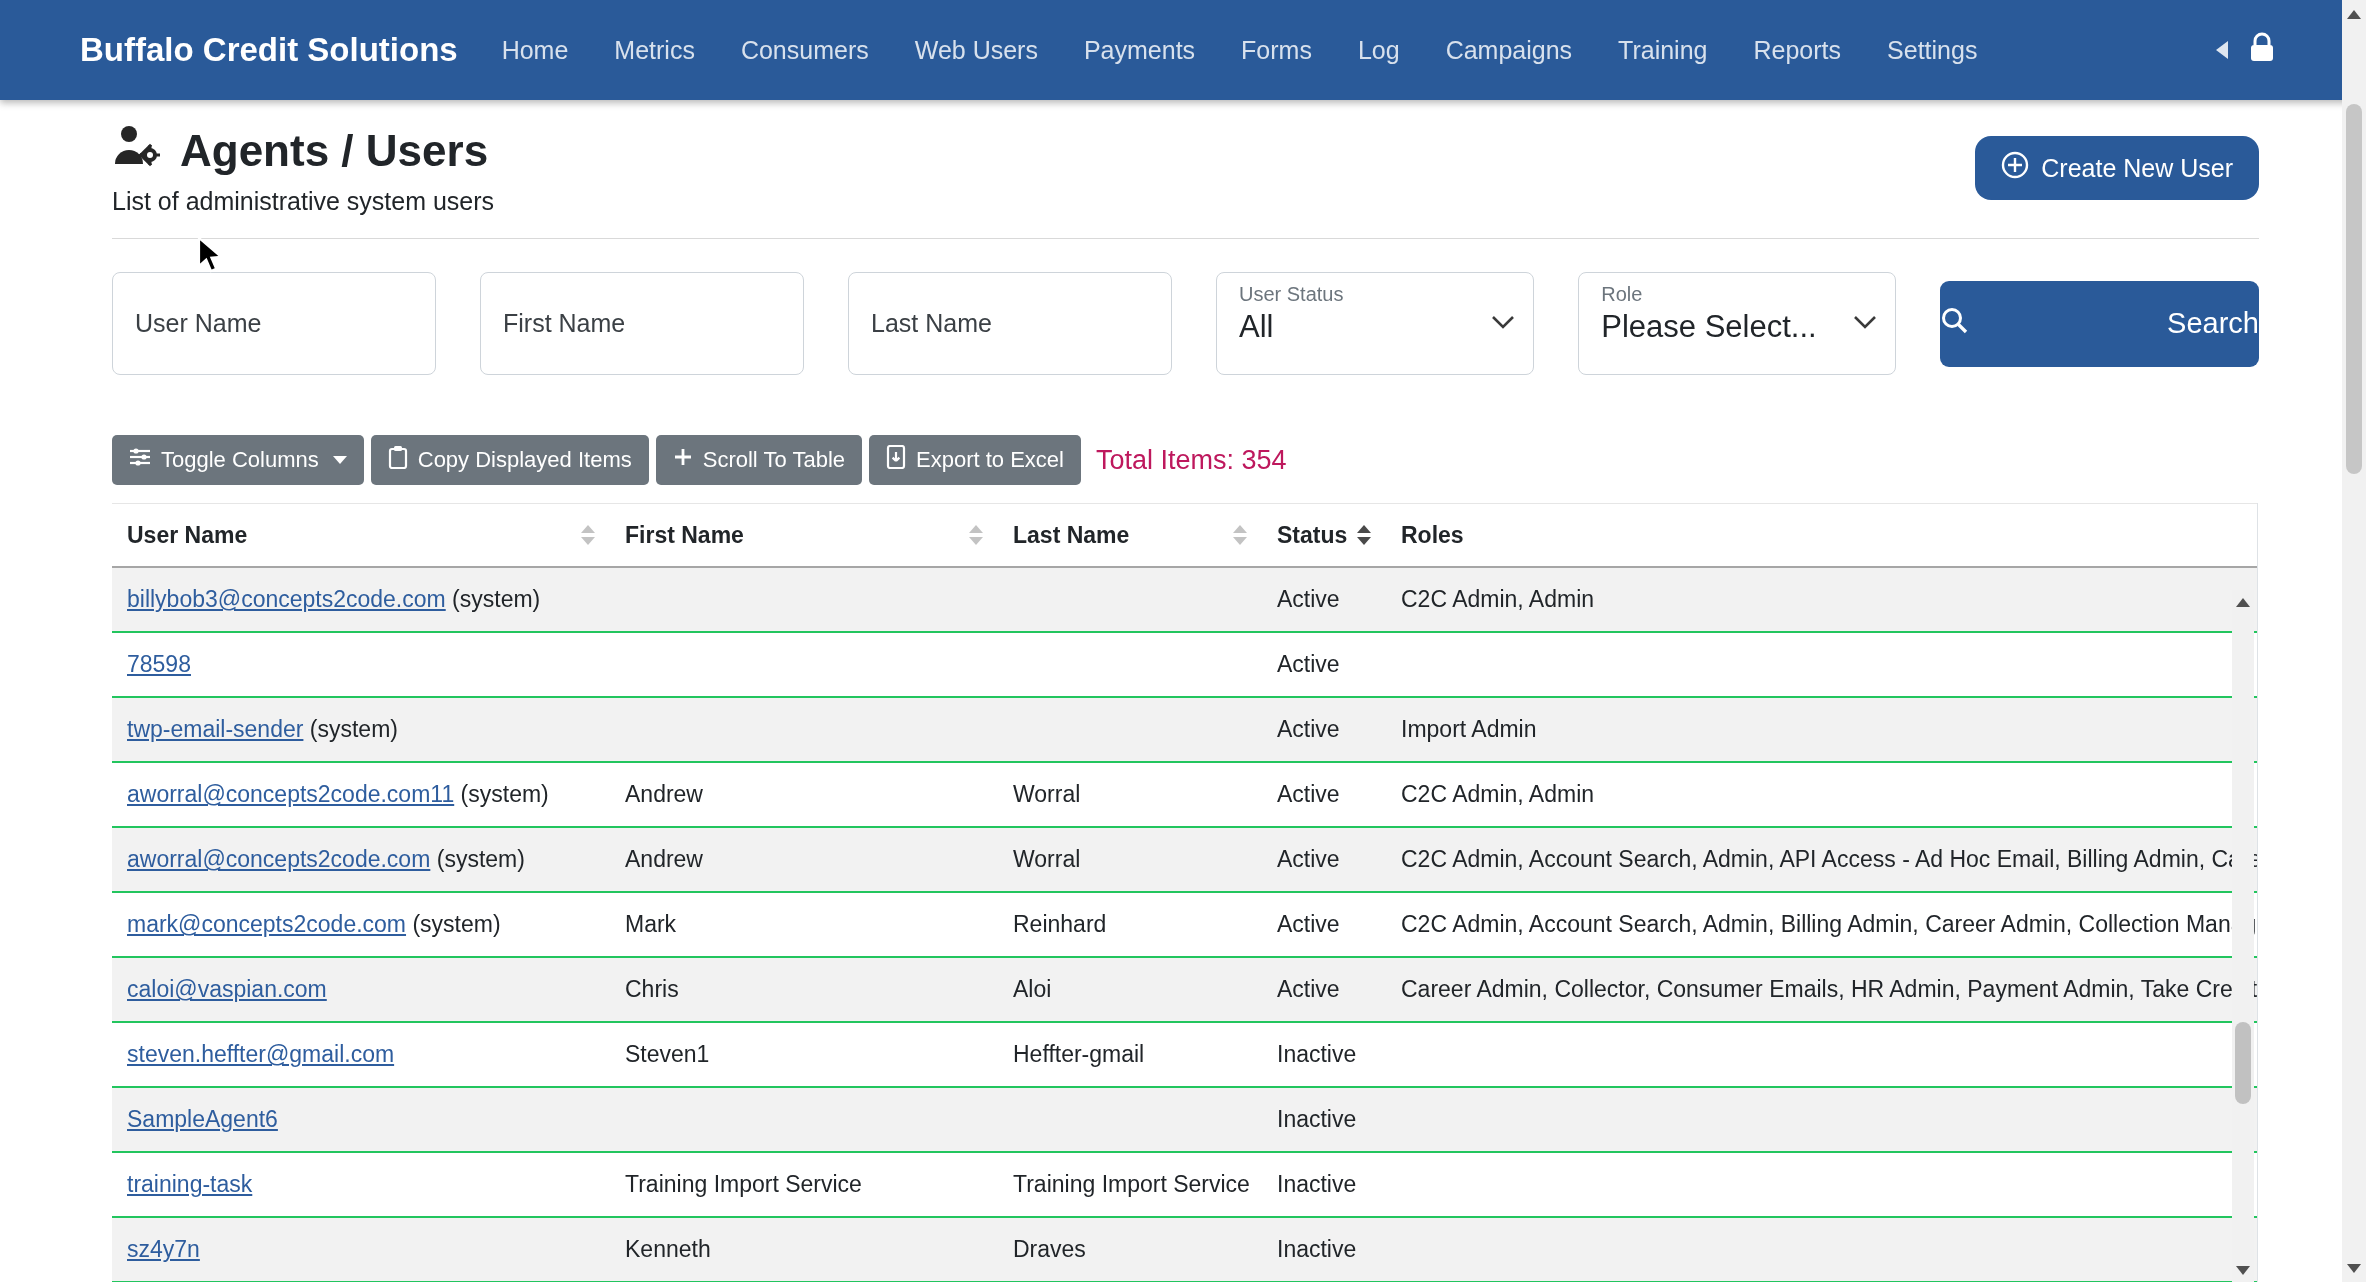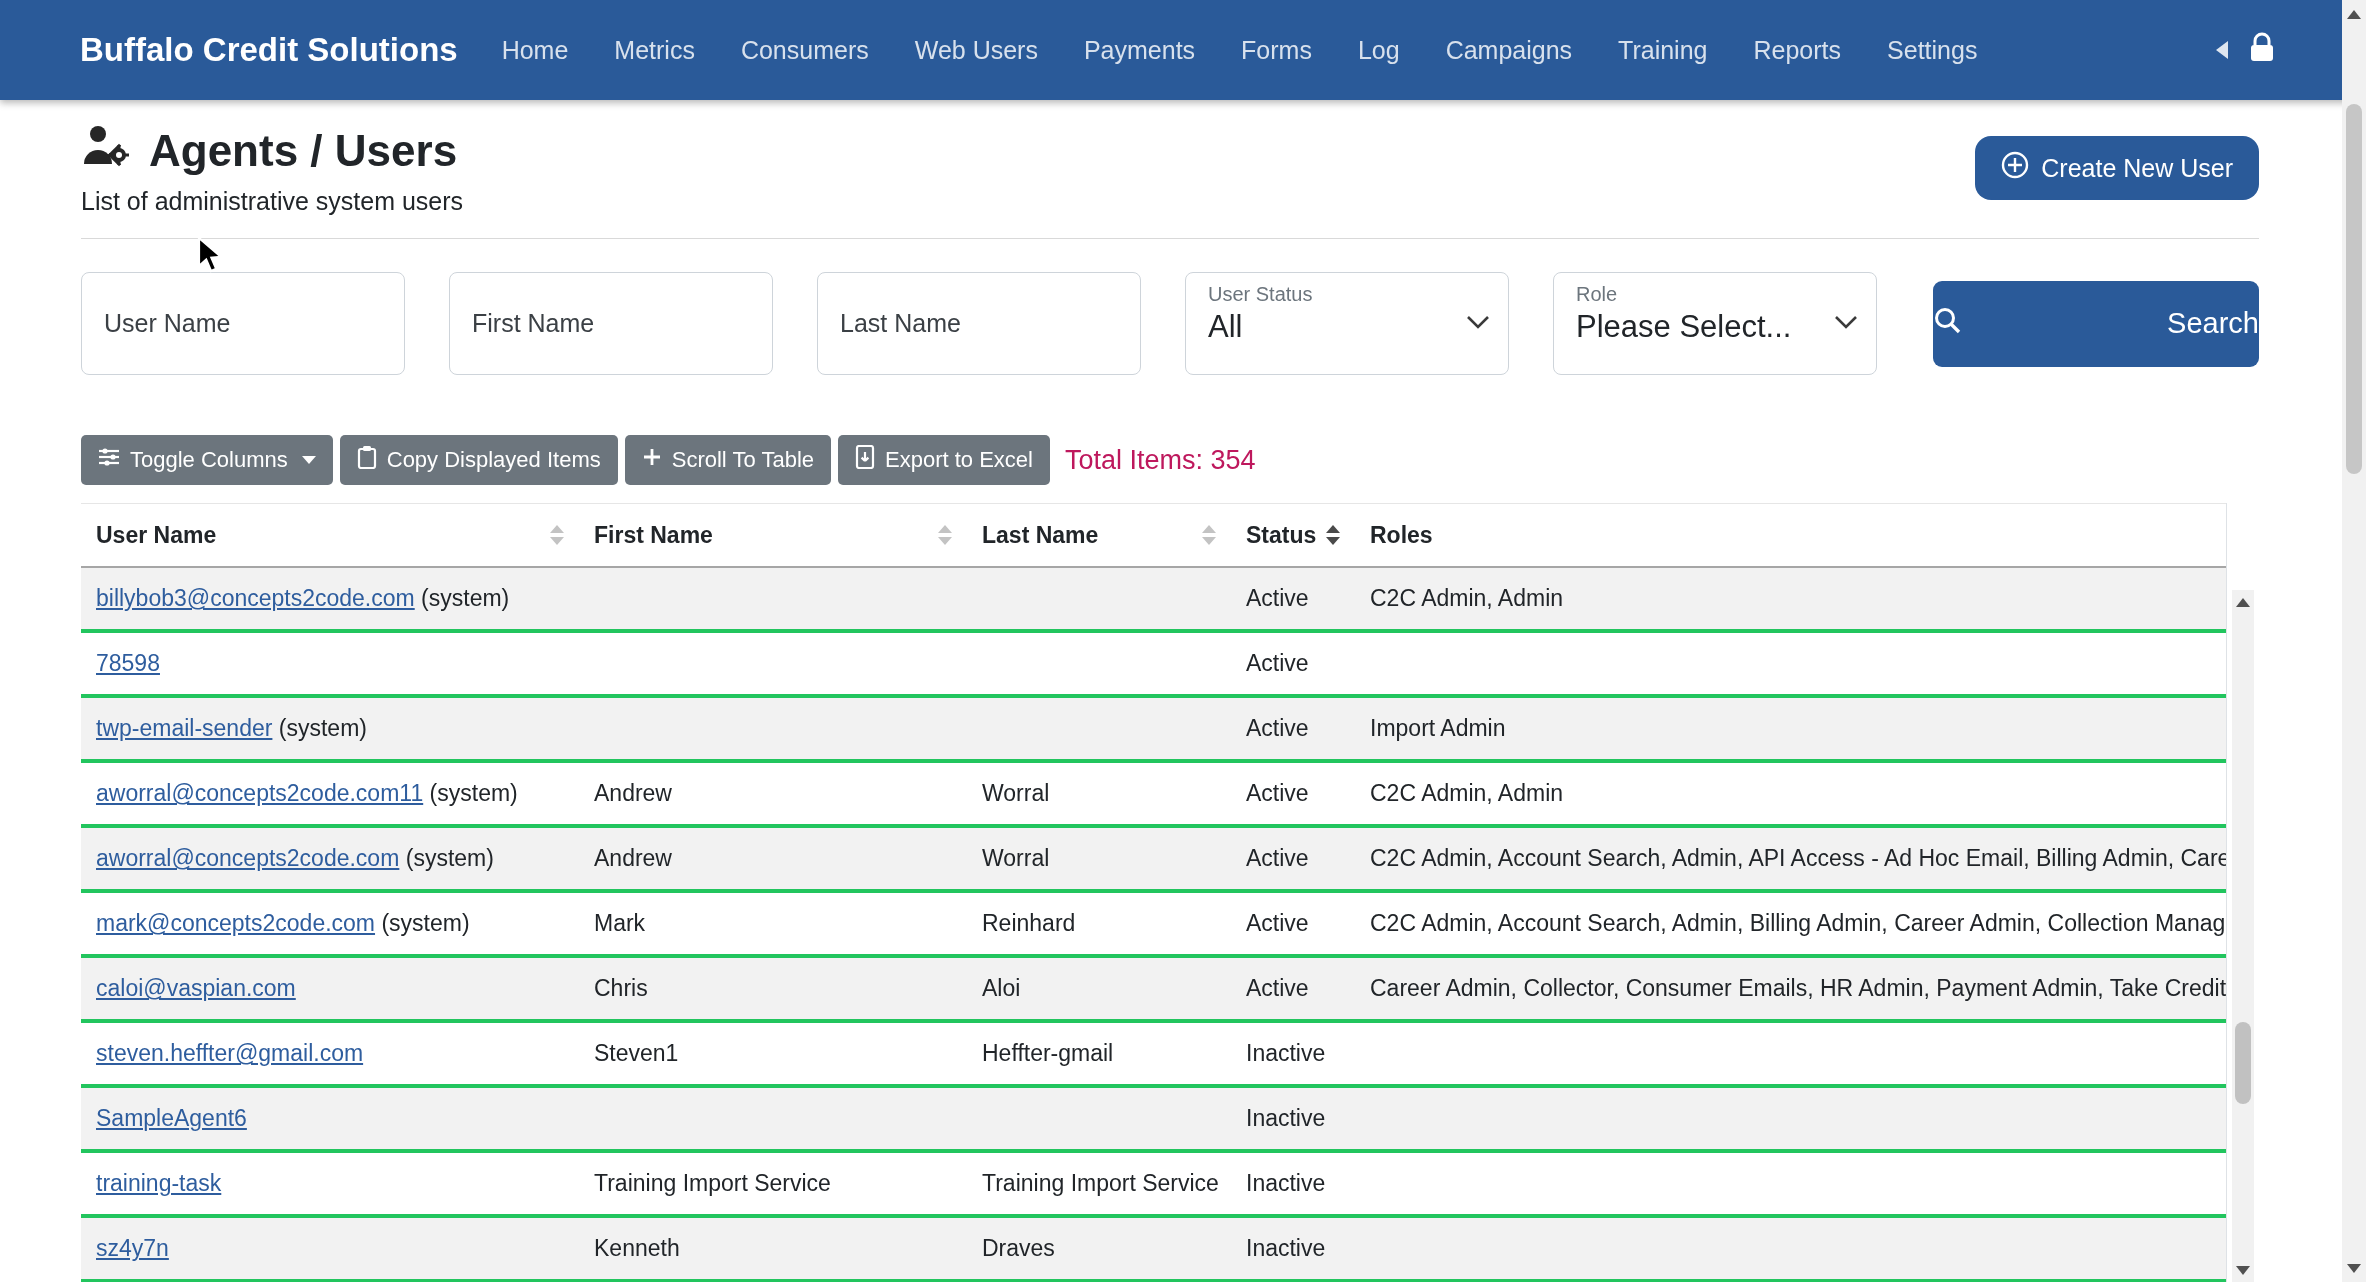--- a/index.html
+++ b/index.html
@@ -7,21 +7,21 @@
 
 
 .navbar{height:100px;background:#2a5a99;display:flex;align-items:center;padding:0 90px 0 80px;box-shadow:0 3px 7px rgba(0,0,0,.28);position:relative;z-index:5}
 .brand{color:#fff;font-size:33px;font-weight:700;white-space:nowrap;cursor:pointer}
 .navlinks{display:flex;margin-left:44px;gap:46px}
 .navlinks a{color:rgba(255,255,255,.82);font-size:25px;text-decoration:none;white-space:nowrap}
 .nav-right{margin-left:auto;display:flex;align-items:center;gap:20px}
 .back-tri{width:0;height:0;border-top:9px solid transparent;border-bottom:9px solid transparent;border-right:12px solid rgba(255,255,255,.85);display:inline-block}
 
 
-.content{padding:0 107px 0 81px}
+.content{padding:0 107px 0 112px}
 .page-head{display:flex;align-items:flex-start;justify-content:space-between;margin-top:24px}
 .page-title{font-size:44px;font-weight:700;display:flex;align-items:center;gap:18px;line-height:1.1}
 .subtitle{font-size:25px;font-weight:400;margin-top:10px}
 .create-btn{margin-top:12px;height:64px;background:#2a5a99;color:#fff;border:none;border-radius:16px;font-size:25px;display:flex;align-items:center;gap:12px;padding:0 26px;cursor:pointer;font-family:inherit}
 .head-rule{border:none;border-top:1px solid #d9d9d9;margin-top:22px}
 
 
 .filters{display:flex;gap:44px;margin-top:33px;align-items:center}
 .fbox{width:324px;height:103px;border:1px solid #ced4da;border-radius:8px;background:#fff}
 input.fbox{padding:0 22px;font-size:25px;color:#212529;font-family:inherit;outline:none}
@@ -41,21 +41,21 @@
 
 .table{margin-top:18px;width:2146px;border-right:1px solid #dee2e6}
 .thead,.trow{display:grid;grid-template-columns:498px 388px 264px 124px 1fr;align-items:center}
 .thead{height:65px;border-top:1px solid #e6e6e6;border-bottom:2px solid #a6a6a6}
 .th{font-size:23px;font-weight:700;padding:0 15px;display:flex;align-items:center;overflow:hidden;white-space:nowrap}
 .sort{display:inline-flex;flex-direction:column;gap:4px;margin-left:auto;padding-left:8px}
 .sort .up{width:0;height:0;border-left:7px solid transparent;border-right:7px solid transparent;border-bottom:8px solid #c3c3c3}
 .sort .dn{width:0;height:0;border-left:7px solid transparent;border-right:7px solid transparent;border-top:8px solid #c3c3c3}
 .sort.dark .up{border-bottom-color:#4a4a4a}
 .sort.dark .dn{border-top-color:#4a4a4a}
-.trow{height:65px;border-bottom:4px solid #22c55e;background:#fff}
+.trow{height:65px;border-bottom:2px solid #22c55e;background:#fff}
 .trow.alt{background:#f2f2f2}
 .cell{padding:0 15px;font-size:23px;white-space:nowrap;overflow:hidden}
 a.ulink{color:#2e5d9e;text-decoration:underline;cursor:pointer}
 .sys{color:#212529}
 
 
 .inner-sb{position:absolute;left:2232px;top:590px;width:22px;height:692px;background:#f1f1f1;z-index:6}
 .inner-sb .thumb{position:absolute;left:3px;width:16px;top:432px;height:82px;background:#c1c1c1;border-radius:8px}
 .sb-arrow{position:absolute;left:0;width:22px;height:24px;display:flex;align-items:center;justify-content:center}
 .tri-up{width:0;height:0;border-left:7px solid transparent;border-right:7px solid transparent;border-bottom:9px solid #505050}

